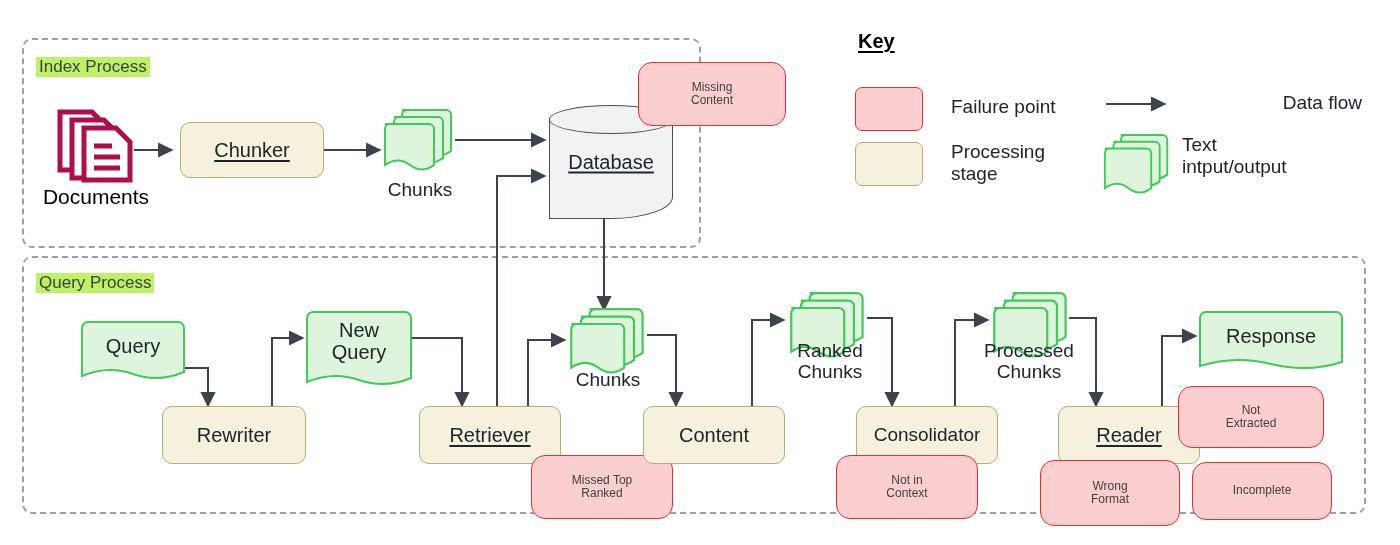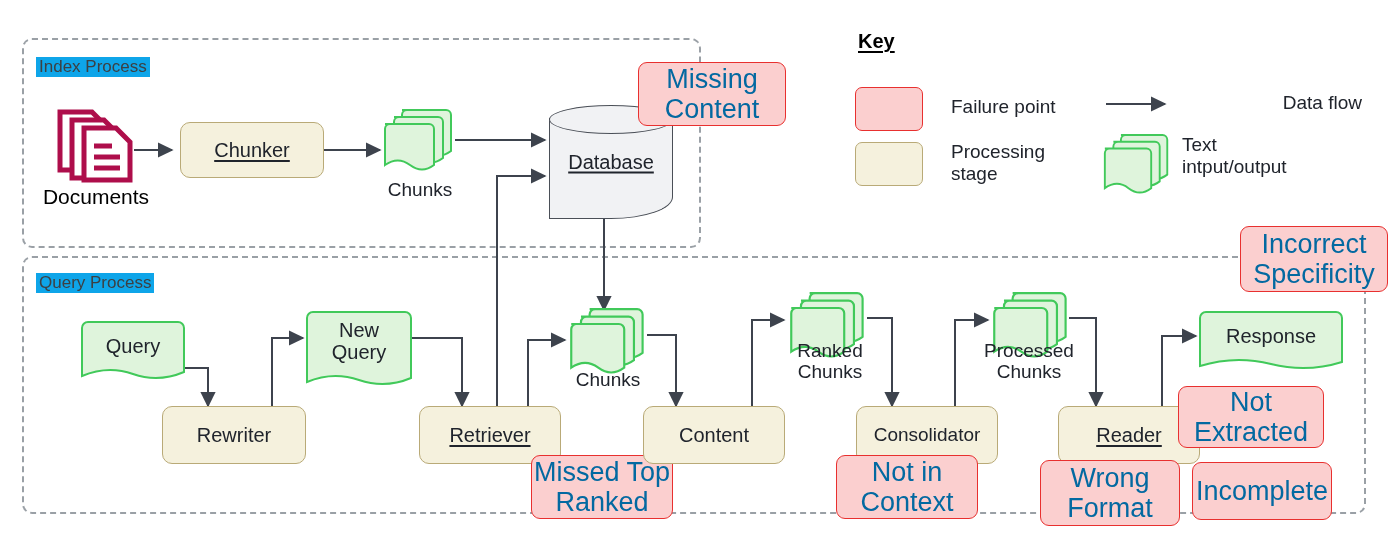--- a/index.html
+++ b/index.html
@@ -1,34 +1,34 @@
 <!DOCTYPE html>
 <html><head>
 <meta charset="utf-8">
 <style>
   html,body{margin:0;padding:0;background:#ffffff;}
   body{width:1400px;height:545px;font-family:"Liberation Sans",sans-serif;color:#1f2430;}
   #stage{position:relative;width:1400px;height:545px;overflow:hidden;background:#fff;}
 
   
   .group{position:absolute;border:2px dashed #9aa0a6;border-radius:10px;background:transparent;}
-  .group-label{position:absolute;font-size:17px;color:#3c4043;white-space:nowrap;background:#0ea5e9;padding:0 3px;}
+  .group-label{position:absolute;font-size:17px;color:#3c4043;white-space:nowrap;background:#bef264;padding:0 3px;}
 
   
   .node{position:absolute;box-sizing:border-box;display:flex;align-items:center;
         justify-content:center;text-align:center;line-height:1.12;}
 
   
   .stage-box{background:#f5f1dd;border:1.6px solid #b9aa77;border-radius:10px;
              font-size:20px;color:#20242c;}
   .stage-box .u{text-decoration:underline;text-underline-offset:3px;}
 
   
-  .fail-box{background:#fbcfcf;border:1.8px solid #e8302f;border-radius:9px;
-            color:#0369a1;font-size:27px;}
+  .fail-box{background:#fbcfcf;border:1.8px solid #e8302f;border-radius:14px;
+            color:#404040;font-size:12px;}
 
   
   .db{position:absolute;box-sizing:border-box;}
   .db .cyl-body{position:absolute;left:0;right:0;top:13px;bottom:0;background:#f1f2f4;
        border-left:1.8px solid #4a4f57;border-right:1.8px solid #4a4f57;
        border-bottom:1.8px solid #4a4f57;border-radius:0 0 50%/0 0 22px 22px;}
   .db .cyl-top{position:absolute;left:0;right:0;top:0;height:27px;background:#f1f2f4;
        border:1.8px solid #4a4f57;border-radius:50%;}
   .db .db-label{position:absolute;left:0;right:0;top:50%;transform:translateY(-50%);
        text-align:center;font-size:20px;color:#20242c;}
@@ -281,18 +281,14 @@
 
   <div class="node fail-box" style="left:1040px;top:460px;width:140px;height:66px;white-space:pre-line;">
     <span>Wrong
 Format</span>
   </div>
 
   <div class="node fail-box" style="left:1192px;top:462px;width:140px;height:58px;">
     <span>Incomplete</span>
   </div>
 
-  <div class="node fail-box" style="left:1240px;top:226px;width:148px;height:66px;white-space:pre-line;">
-    <span>Incorrect
-Specificity</span>
-  </div>
 
 </div>
 
 </body></html>

